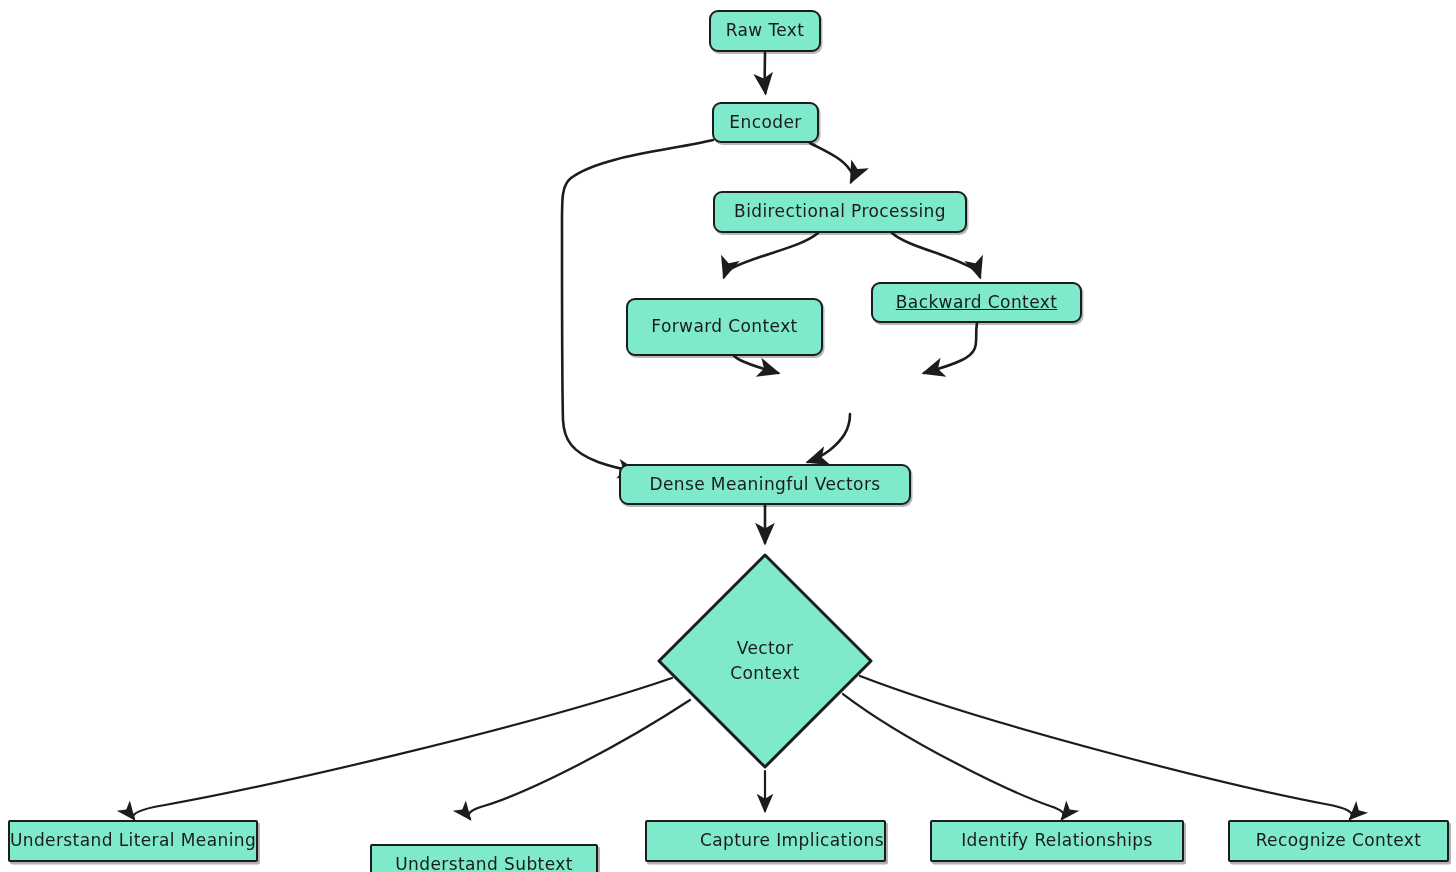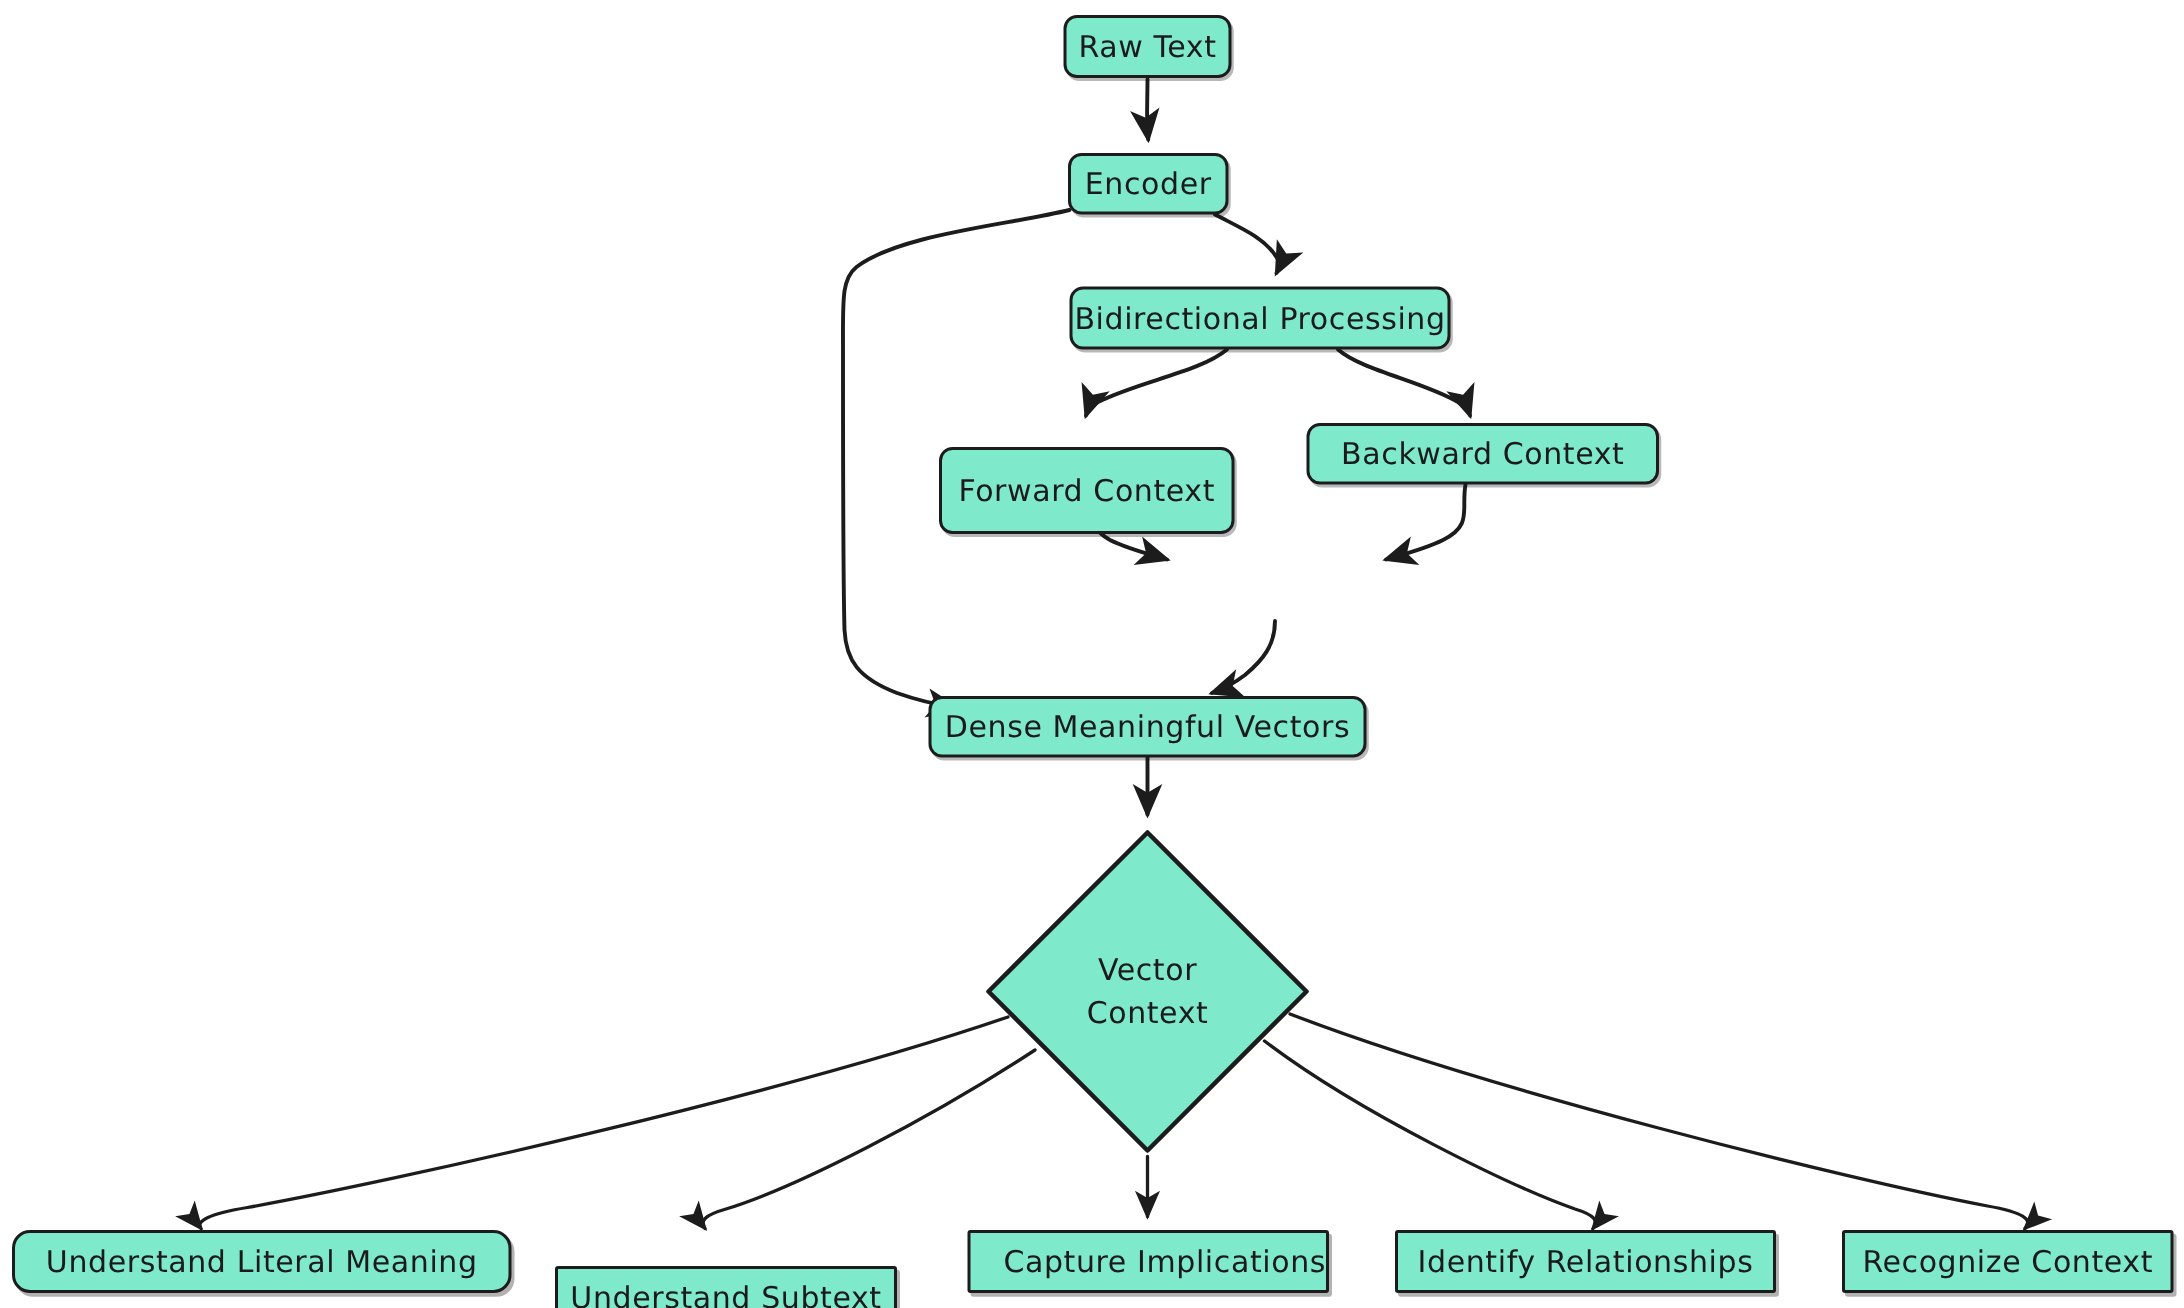--- a/index.html
+++ b/index.html
@@ -28,21 +28,21 @@
   }
   .node {
     position: absolute;
     box-sizing: border-box;
     display: flex;
     align-items: center;
     justify-content: center;
     text-align: center;
     color: #1b1b1b;
     font-family: "DejaVu Sans", sans-serif;
-    font-size: 20px;
+    font-size: 17px;
     letter-spacing: 0.4px;
     line-height: 1.15;
     white-space: nowrap;
     z-index: 3;
   }
   .node-rect {
     background: #7fe9cc;
     border: 2.4px solid #1c1c1c;
     border-radius: 9px;
     box-shadow: 1.5px 2px 0 rgba(20,20,20,0.30);
@@ -125,38 +125,38 @@
   </div>
 
   <div class="node node-rect" style="left:713px; top:191px; width:254px; height:42px;">
     <span>Bidirectional Processing</span>
   </div>
 
   <div class="node node-rect" style="left:626px; top:298px; width:197px; height:58px;text-align:center;">
     <span>Forward Context</span>
   </div>
 
-  <div class="node node-rect" style="left:871px; top:282px; width:235px; height:41px;">
+  <div class="node node-rect" style="left:871px; top:282px; width:211px; height:41px;text-decoration:underline;">
     <span>Backward Context</span>
   </div>
 
 
   <div class="node node-rect" style="left:619px; top:464px; width:292px; height:41px;">
     <span>Dense Meaningful Vectors</span>
   </div>
 
   <div class="node node-diamond" style="left:656px; top:552px; width:218px; height:218px;">
     <svg class="diamond-shape" viewBox="0 0 218 218" xmlns="http://www.w3.org/2000/svg">
       <polygon points="109,3 215,109 109,215 3,109" fill="#7fe9cc" stroke="#1c1c1c" stroke-width="3" stroke-linejoin="round"></polygon>
     </svg>
     <span class="diamond-label">Vector
 Context</span>
   </div>
 
-  <div class="node node-rect sharp" style="left:8px; top:820px; width:333px; height:42px;border-radius:12px;">
+  <div class="node node-rect sharp" style="left:8px; top:820px; width:250px; height:42px;">
     <span>Understand Literal Meaning</span>
   </div>
 
   <div class="node node-rect sharp" style="left:370px; top:820px; width:228px; height:42px;margin-top:24px;">
     <span>Understand Subtext</span>
   </div>
 
   <div class="node node-rect sharp" style="left:645px; top:820px; width:241px; height:42px;justify-content:flex-end;">
     <span>Capture Implications</span>
   </div>

